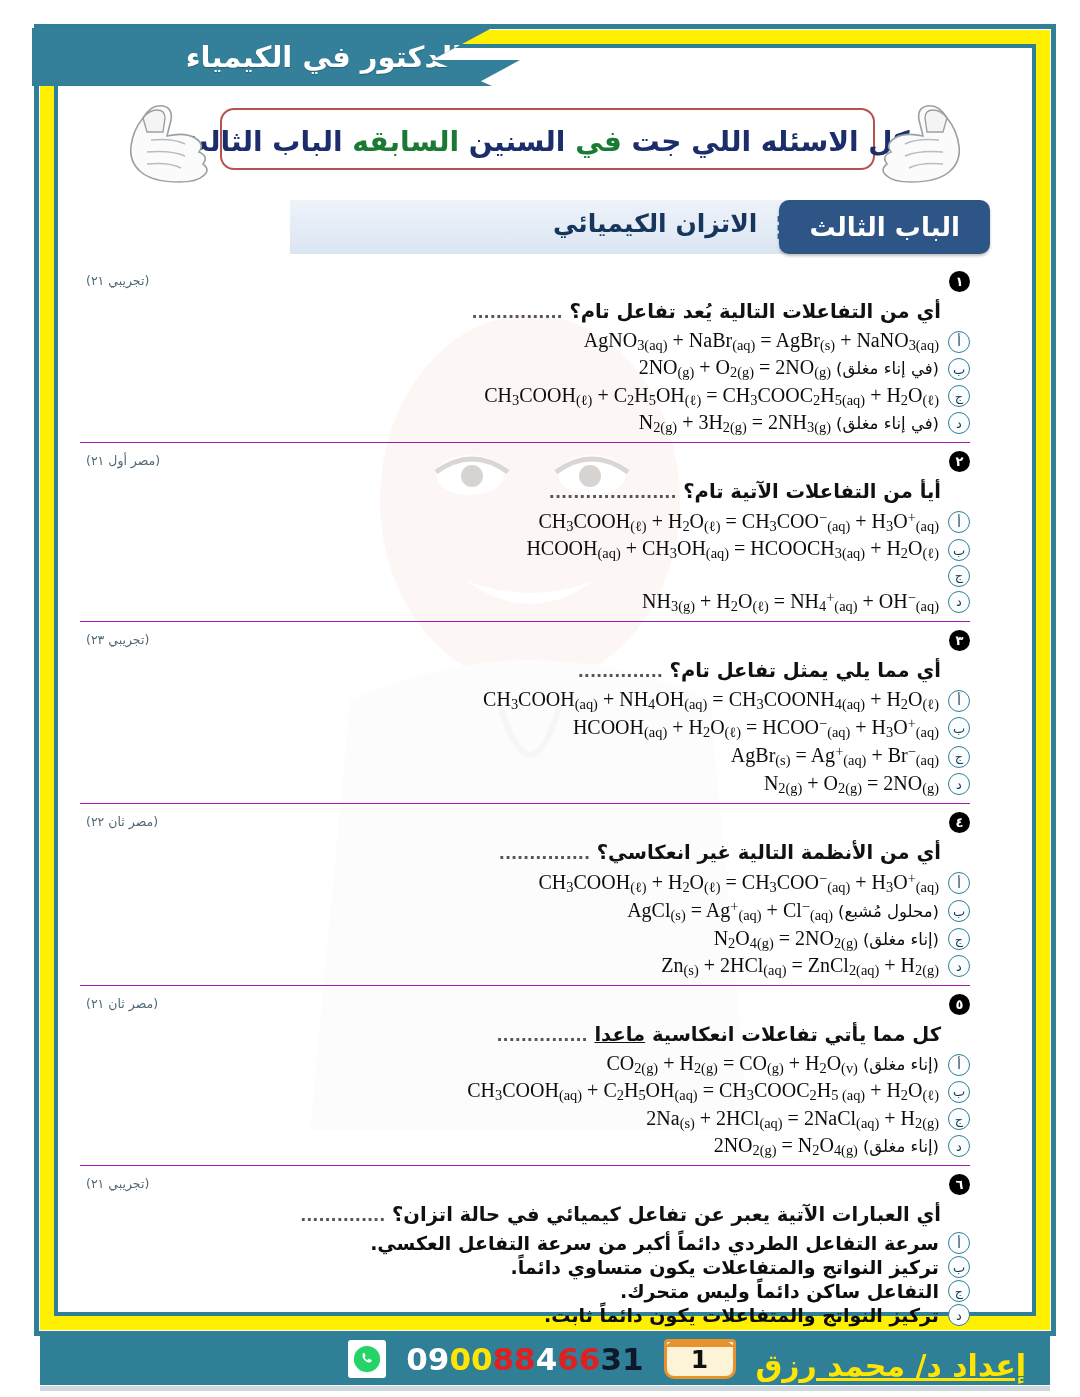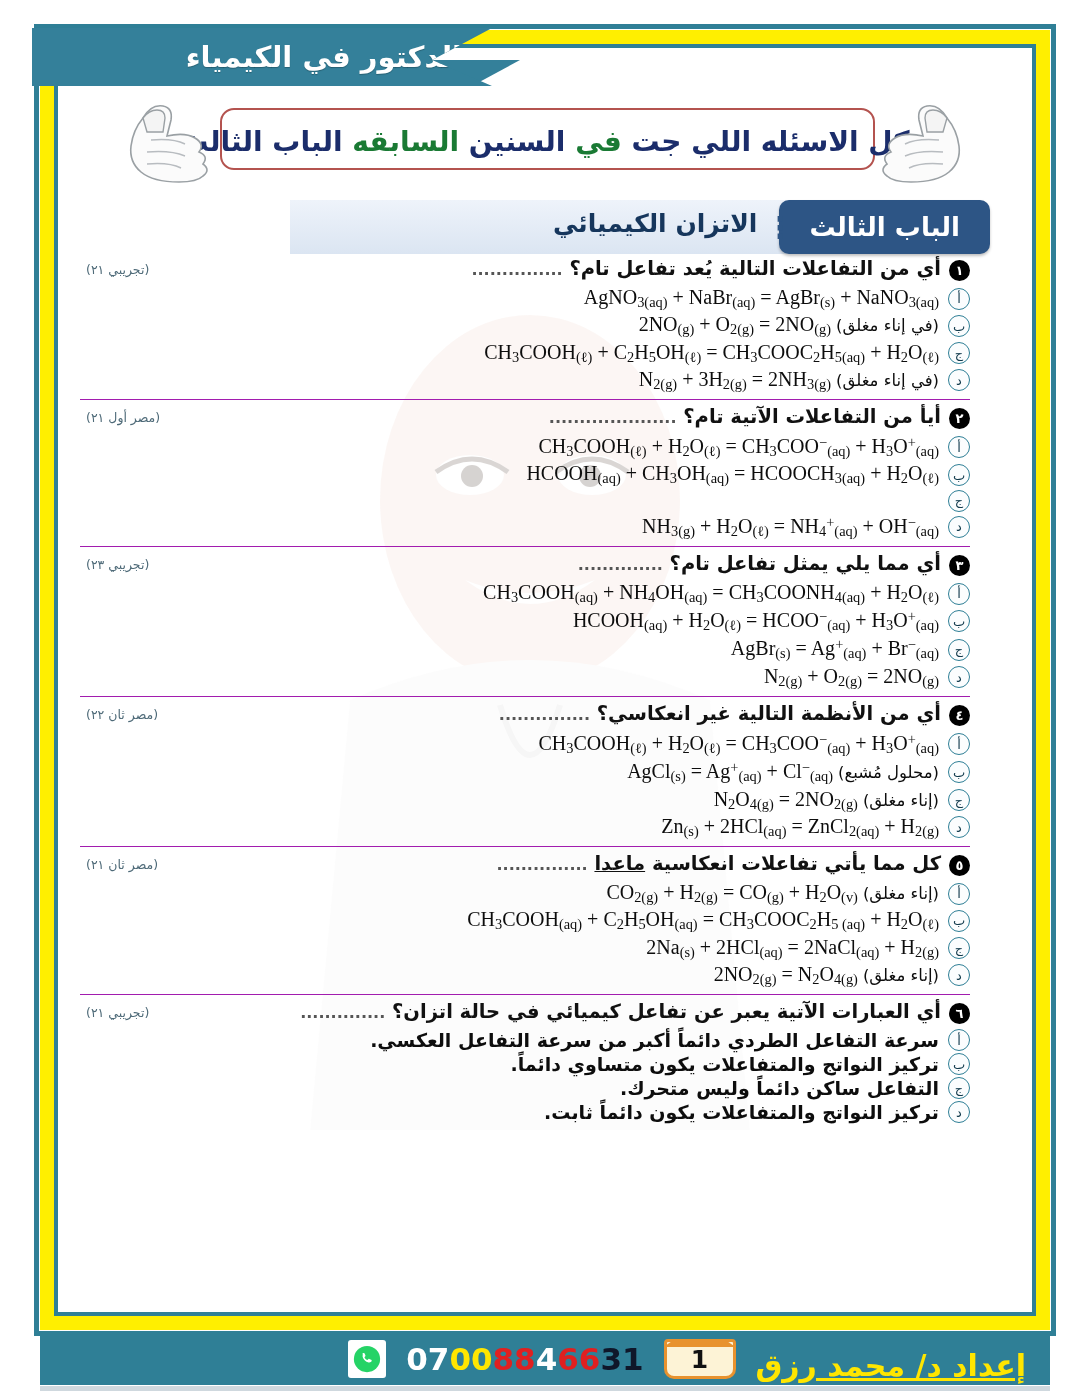--- a/index.html
+++ b/index.html
@@ -167,21 +167,21 @@
     display: flex; align-items: center;
     padding: 0 34px 8px 44px;
     margin-right: -22px;
     white-space: nowrap;
     flex: 1;
   }
 
   
   .qlist {
     position: absolute;
-    left: 80px; top: 252px;
+    left: 80px; top: 263px;
     width: 890px;
     z-index: 10;
     direction: rtl;
   }
   .qblock {
     position: relative;
     padding: 4px 0 6px 0;
     border-top: 1px solid #a21caf;
   }
   .qblock:first-child { border-top: none; }
@@ -203,20 +203,21 @@
     font-weight: bold;
     display: flex; align-items: center; justify-content: center;
     margin-top: 4px;
   }
   .qtext {
     font-size: 19.5px;
     color: #111111;
     font-weight: bold;
     line-height: 1.35;
     white-space: nowrap;
+    margin-top: 32px;
   }
   .dots { color: #555; letter-spacing: 1px; font-size: 16px; }
 
   .examtag {
     position: absolute;
     right: auto;
     left: 6px;
     top: 10px;
     font-size: 12.5px;
     color: #4e6a78;
@@ -547,21 +548,21 @@
         </div>
       </div>
     </div>
 
   <div class="footer">
     <span class="footer-author">إعداد د/ محمد رزق</span>
     <div class="footer-page">
       <span>1</span>
     </div>
     <div class="footer-phone" id="footer-phone">
-        <span style="color: rgb(255, 255, 255);">07</span>
+        <span style="color: rgb(255, 255, 255);">09</span>
         <span style="color: rgb(255, 230, 0);">00</span>
         <span style="color: rgb(224, 32, 32);">88</span>
         <span style="color: rgb(255, 255, 255);">4</span>
         <span style="color: rgb(224, 32, 32);">66</span>
         <span style="color: #0f172a;">31</span>
       </div>
     <div class="wa-icon">
       <svg width="30" height="30" viewBox="0 0 32 32" aria-hidden="true">
         <circle cx="16" cy="16" r="14" fill="#25D366"></circle>
         <path d="M11 10.5c.4-.9 1-1 1.5-1 .4 0 .7.1.9.6l.9 2c.1.3.1.6-.1.9l-.7.8c-.2.2-.2.4-.1.6.5 1 1.6 2.1 2.7 2.6.2.1.5.1.7-.1l.8-.8c.2-.2.5-.3.8-.2l2 .9c.4.2.6.5.6.9 0 .6-.2 1.2-1 1.6-.8.5-1.8.6-3 .2-2-.6-4.2-2.6-5.2-4.6-.6-1.3-.7-2.6-.2-3.5z" fill="#ffffff"></path>

